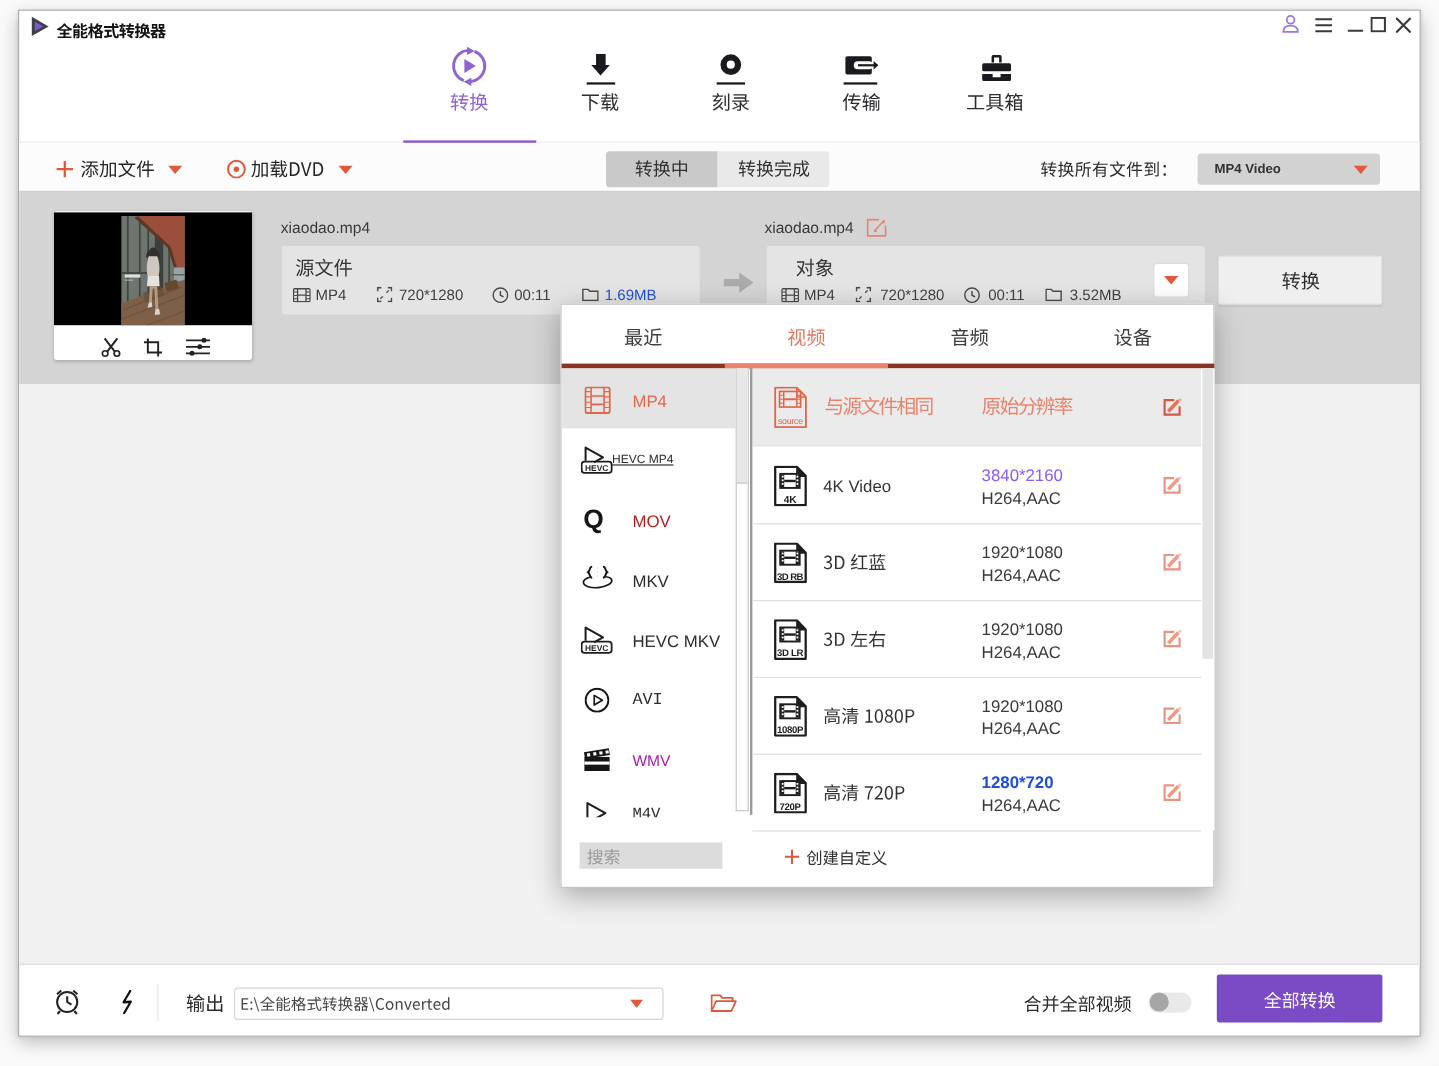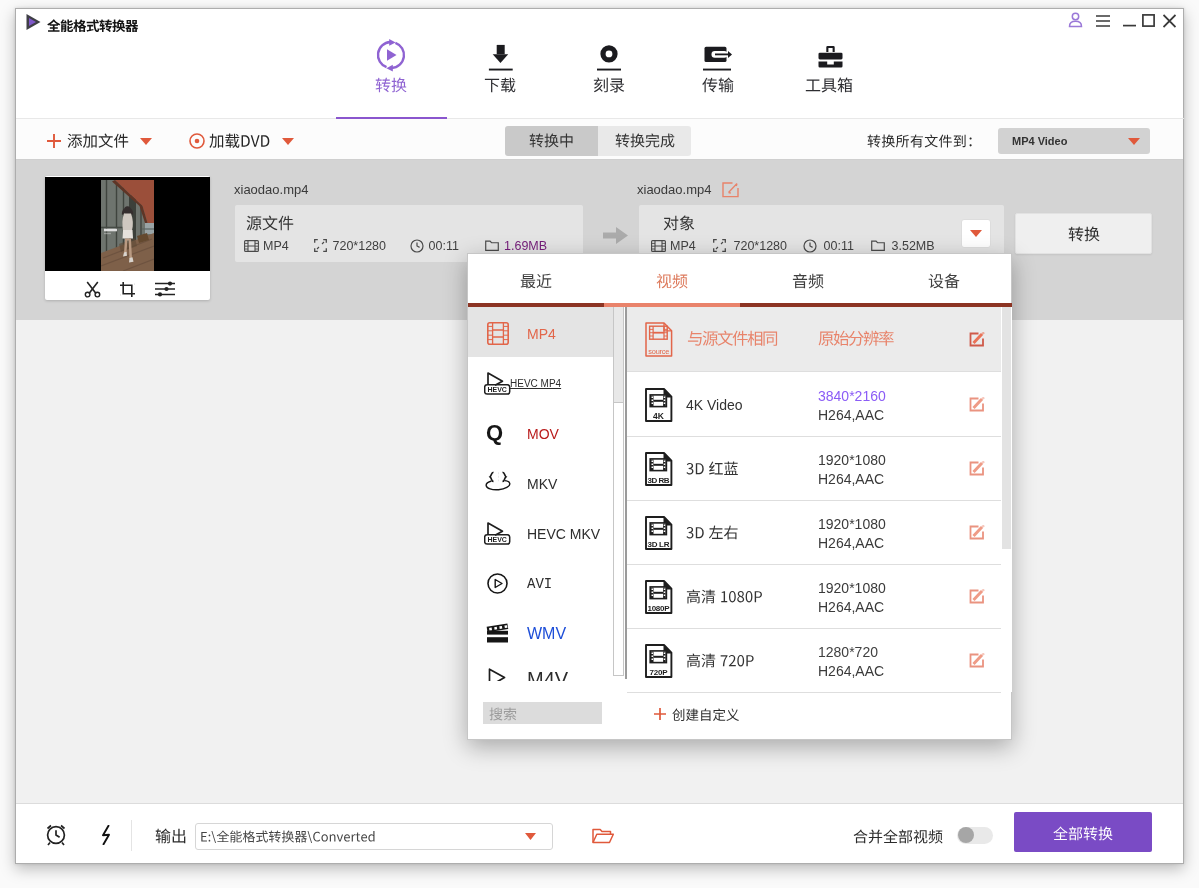--- a/index.html
+++ b/index.html
@@ -251,21 +251,21 @@
   <rect x="18.8" y="6" width="2.6" height="2.6" fill="#fff"></rect>
  </g>
  <rect x="1" y="8.8" width="21" height="11.7" fill="#161616"></rect>
  <rect x="1" y="12.6" width="21" height="2.6" fill="#fff"></rect>
 </svg>
 <div class="abs" style="left:480px;top:663px;width:125px;height:18px;overflow:hidden">
 <svg style="position:absolute;left:6px;top:3px" width="27" height="25" viewBox="0 0 27 25" fill="none" stroke="#1e1e1e">
  <path d="M3.5 20 V3.2 L18.5 11.6 Z" stroke-width="1.7" stroke-linejoin="round"></path>
  <path d="M3 23.5 H20" stroke-width="1.5"></path>
 </svg>
-<div style="position:absolute;left:47px;top:9px;font-size:20px;line-height:14px;color:#2d2d2d;font-family:Liberation Sans, sans-serif">M4V</div>
+<div style="position:absolute;left:47px;top:9px;font-size:13px;line-height:14px;color:#2d2d2d;font-family:Liberation Mono, monospace">M4V</div>
   </div>
 <svg class="abs" style="left:645px;top:322px" width="28" height="35" viewBox="0 0 28 35" fill="none">
  <path d="M1 34 V1 H19 L26.6 8.8 V34 Z" stroke="#e2664a" stroke-width="1.5" stroke-linejoin="round"></path>
  <path d="M19 1 V8.8 H26.6" stroke="#e2664a" stroke-width="1.3"></path>
  <rect x="4.6" y="4.2" width="17.6" height="13" stroke="#e2664a" stroke-width="1.4"></rect>
  <path d="M8.1 4.2 V17.2 M19 4.2 V17.2" stroke="#e2664a" stroke-width="1.2"></path>
  <path d="M8.1 10.7 H19" stroke="#e2664a" stroke-width="1.8"></path>
  <path d="M4.6 7.4 H8.1 M4.6 10.7 H8.1 M4.6 14 H8.1 M19 7.4 H22.2 M19 10.7 H22.2 M19 14 H22.2" stroke="#e2664a" stroke-width="0.9"></path>
  <text x="13.8" y="31.5" font-size="7.4" fill="#e2664a" text-anchor="middle" textLength="21" font-family="Liberation Sans,sans-serif">source</text>
 </svg>
@@ -663,35 +663,35 @@
     <use href="#gr5168" transform="translate(0,880)"></use>
     <use href="#gr90e8" transform="translate(1000,880)"></use>
     <use href="#gr8f6c" transform="translate(2000,880)"></use>
     <use href="#gr6362" transform="translate(3000,880)"></use>
   </svg>
 <div class="lt" style="left:234px;top:183.0px;font-size:13px;color:#3a3a3a;line-height:13px;font-weight:400;">xiaodao.mp4</div>
 <div class="lt" style="left:637px;top:183.0px;font-size:13px;color:#3a3a3a;line-height:13px;font-weight:400;">xiaodao.mp4</div>
 <div class="lt" style="left:263px;top:239.9px;font-size:12.5px;color:#3f3f3f;line-height:12.5px;font-weight:400;">MP4</div>
 <div class="lt" style="left:332.5px;top:239.9px;font-size:12.5px;color:#3f3f3f;line-height:12.5px;font-weight:400;">720*1280</div>
 <div class="lt" style="left:428.5px;top:239.9px;font-size:12.5px;color:#3f3f3f;line-height:12.5px;font-weight:400;">00:11</div>
-<div class="lt" style="left:504px;top:239.9px;font-size:12.5px;color:#701a75;line-height:12.5px;font-weight:400;">1.69MB</div>
+<div class="lt" style="left:504px;top:239.9px;font-size:12.5px;color:#1d4ed8;line-height:12.5px;font-weight:400;">1.69MB</div>
 <div class="lt" style="left:670px;top:239.9px;font-size:12.5px;color:#3f3f3f;line-height:12.5px;font-weight:400;">MP4</div>
 <div class="lt" style="left:733.5px;top:239.9px;font-size:12.5px;color:#3f3f3f;line-height:12.5px;font-weight:400;">720*1280</div>
 <div class="lt" style="left:823.5px;top:239.9px;font-size:12.5px;color:#3f3f3f;line-height:12.5px;font-weight:400;">00:11</div>
 <div class="lt" style="left:891.5px;top:239.9px;font-size:12.5px;color:#3f3f3f;line-height:12.5px;font-weight:400;">3.52MB</div>
 <div class="lt" style="left:1012px;top:134.5px;font-size:11px;color:#333333;line-height:13px;font-weight:700;">MP4 Video</div>
 <div class="lt" style="left:527px;top:326.6px;font-size:14px;color:#e2664a;line-height:14px;font-weight:400;">MP4</div>
 <div class="lt" style="left:510px;top:376.6px;font-size:10px;color:#2d2d2d;line-height:14px;font-weight:400;text-decoration:underline;">HEVC MP4</div>
 <div class="lt" style="left:527px;top:426.6px;font-size:14px;color:#b91c1c;line-height:14px;font-weight:400;">MOV</div>
 <div class="lt" style="left:527px;top:476.6px;font-size:14px;color:#2d2d2d;line-height:14px;font-weight:400;">MKV</div>
 <div class="lt" style="left:527px;top:526.6px;font-size:14px;color:#2d2d2d;line-height:14px;font-weight:400;">HEVC MKV</div>
 <div class="lt" style="left:527px;top:576.6px;font-size:14px;color:#2d2d2d;line-height:14px;font-weight:400;font-family:Liberation Mono, monospace;">AVI</div>
-<div class="lt" style="left:527px;top:626.6px;font-size:16px;color:#1d4ed8;line-height:14px;font-weight:400;">WMV</div>
+<div class="lt" style="left:527px;top:626.6px;font-size:13px;color:#a21caf;line-height:14px;font-weight:400;">WMV</div>
 <div class="lt" style="left:686px;top:398.1px;font-size:14px;color:#333333;line-height:14px;font-weight:400;">4K Video</div>
 <div class="lt" style="left:818px;top:389.1px;font-size:14px;color:#8b5cf6;line-height:14px;font-weight:400;">3840*2160</div>
 <div class="lt" style="left:818px;top:408.1px;font-size:14px;color:#3a3a3a;line-height:14px;font-weight:400;">H264,AAC</div>
 <div class="lt" style="left:818px;top:453.1px;font-size:14px;color:#3a3a3a;line-height:14px;font-weight:400;">1920*1080</div>
 <div class="lt" style="left:818px;top:472.1px;font-size:14px;color:#3a3a3a;line-height:14px;font-weight:400;">H264,AAC</div>
 <div class="lt" style="left:818px;top:517.1px;font-size:14px;color:#3a3a3a;line-height:14px;font-weight:400;">1920*1080</div>
 <div class="lt" style="left:818px;top:536.1px;font-size:14px;color:#3a3a3a;line-height:14px;font-weight:400;">H264,AAC</div>
 <div class="lt" style="left:818px;top:581.1px;font-size:14px;color:#3a3a3a;line-height:14px;font-weight:400;">1920*1080</div>
 <div class="lt" style="left:818px;top:600.1px;font-size:14px;color:#3a3a3a;line-height:14px;font-weight:400;">H264,AAC</div>
-<div class="lt" style="left:818px;top:645.1px;font-size:14px;color:#404040;line-height:14px;font-weight:400;">1280*720</div>
+<div class="lt" style="left:818px;top:645.1px;font-size:14px;color:#1d4ed8;line-height:14px;font-weight:700;">1280*720</div>
 <div class="lt" style="left:818px;top:664.1px;font-size:14px;color:#3a3a3a;line-height:14px;font-weight:400;">H264,AAC</div>
 </body></html>

